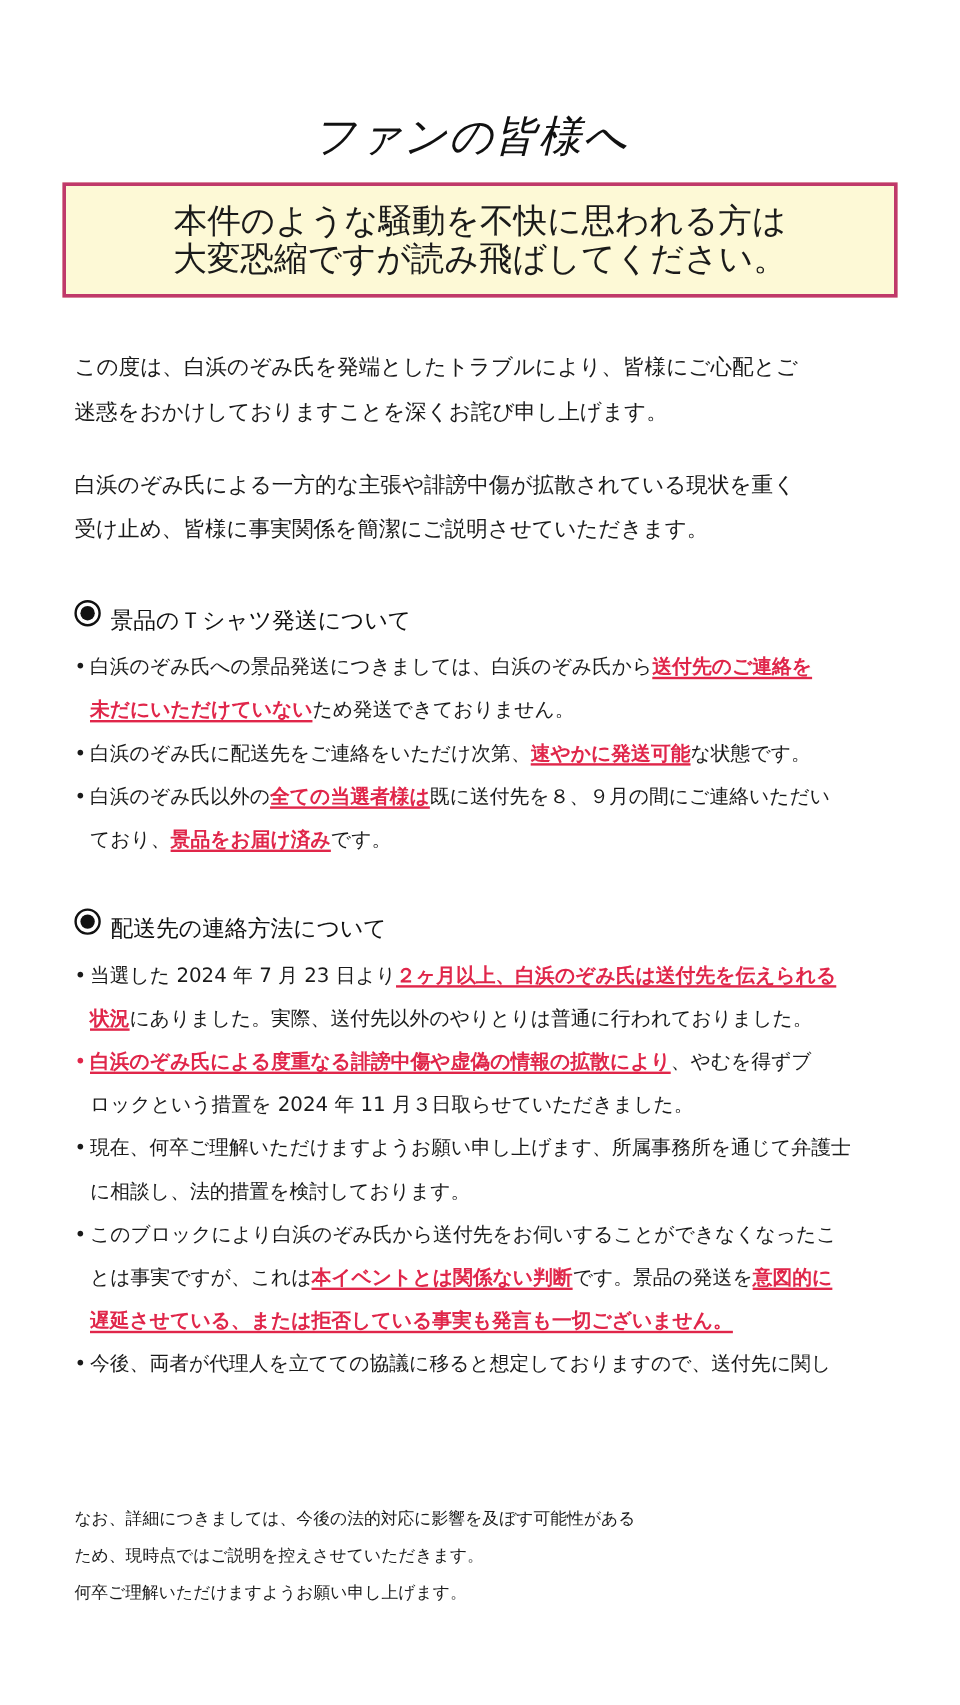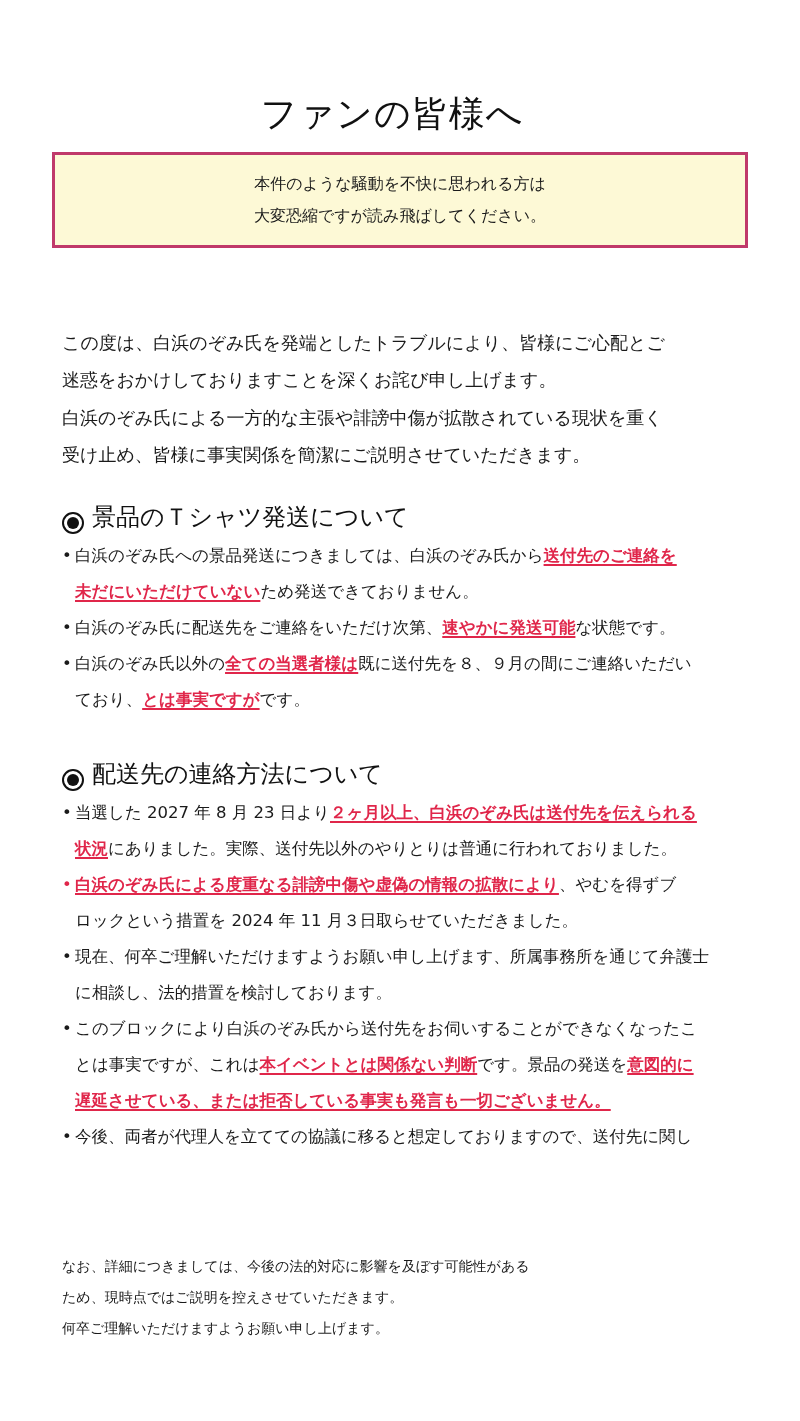--- a/index.html
+++ b/index.html
@@ -5,35 +5,36 @@
     html, body { margin: 0; padding: 0; background: #ffffff; }
     body {
       width: 800px; height: 1421px; position: relative; overflow: hidden;
       font-family: "DejaVu Sans", "Liberation Sans", sans-serif;
       color: #1a1a1a;
     }
     .title {
       position: absolute; left: 0; top: 66px; width: 784px;
       text-align: center; font-size: 36px; font-weight: 500; letter-spacing: 1px;
       color: #111;
+      font-style: italic;
     }
     .notice {
       position: absolute; left: 52px; top: 152px; width: 690px; height: 90px;
       background: #fdf9d6; border: 3px solid #c0396a; box-sizing: content-box;
       display: flex; flex-direction: column; justify-content: center; align-items: center;
-      font-size: 16px; line-height: 32px; color: #1a1a1a;
+      font-size: 28px; line-height: 32px; color: #1a1a1a;
     }
     .para {
       position: absolute; left: 62px; width: 690px;
-      font-size: 18px; line-height: 37px; color: #1a1a1a; margin-top: 36px;
+      font-size: 18px; line-height: 37px; color: #1a1a1a;
     }
     .para div { white-space: nowrap; }
     .heading {
-      position: absolute; left: 62px; font-size: 24px; line-height: 34px; color: #111;
-      display: flex; align-items: flex-end; white-space: nowrap;
+      position: absolute; left: 62px; font-size: 19px; line-height: 34px; color: #111;
+      display: flex; align-items: flex-start; white-space: nowrap;
     }
     .heading .bullseye {
       display: inline-block; width: 22px; height: 22px; border-radius: 50%;
       border: 2px solid #111; box-sizing: border-box; position: relative; margin-right: 8px;
     }
     .heading .bullseye::after {
       content: ""; position: absolute; left: 3px; top: 3px; width: 12px; height: 12px;
       border-radius: 50%; background: #111;
     }
     .list {
@@ -64,21 +65,21 @@
 <div class="notice">
   <div>本件のような騒動を不快に思われる方は</div>
   <div>大変恐縮ですが読み飛ばしてください。</div>
 </div>
 
 <div class="para" style="top:288px;">
   <div>この度は、白浜のぞみ氏を発端としたトラブルにより、皆様にご心配とご</div>
   <div>迷惑をおかけしておりますことを深くお詫び申し上げます。</div>
 </div>
 
-<div class="para" style="top:363px;">
+<div class="para" style="top:386px;">
   <div>白浜のぞみ氏による一方的な主張や誹謗中傷が拡散されている現状を重く</div>
   <div>受け止め、皆様に事実関係を簡潔にご説明させていただきます。</div>
 </div>
 
 <div class="heading" style="top:500px;">
   <span class="bullseye"></span>
   <span>景品のＴシャツ発送について</span>
 </div>
 
 <div class="list" style="top:538px;">
@@ -87,33 +88,33 @@
     <div class="line"><span>白浜のぞみ氏への景品発送につきましては、白浜のぞみ氏から</span><span class="hl">送付先のご連絡を</span></div>
     <div class="line"><span class="hl">未だにいただけていない</span><span>ため発送できておりません。</span></div>
   </div>
   <div class="item">
     <span class="dot">•</span>
     <div class="line"><span>白浜のぞみ氏に配送先をご連絡をいただけ次第、</span><span class="hl">速やかに発送可能</span><span>な状態です。</span></div>
   </div>
   <div class="item">
     <span class="dot">•</span>
     <div class="line"><span>白浜のぞみ氏以外の</span><span class="hl">全ての当選者様は</span><span>既に送付先を８、９月の間にご連絡いただい</span></div>
-    <div class="line"><span>ており、</span><span class="hl">とは事実ですが</span><span>です。</span></div>
+    <div class="line"><span>ており、</span><span class="hl">景品をお届け済み</span><span>です。</span></div>
   </div>
 </div>
 
 <div class="heading" style="top:757px;">
   <span class="bullseye"></span>
   <span>配送先の連絡方法について</span>
 </div>
 
 <div class="list" style="top:795px;">
   <div class="item">
     <span class="dot">•</span>
-    <div class="line"><span>当選した 2027 年 8 月 23 日より</span><span class="hl">２ヶ月以上、白浜のぞみ氏は送付先を伝えられる</span></div>
+    <div class="line"><span>当選した 2024 年 7 月 23 日より</span><span class="hl">２ヶ月以上、白浜のぞみ氏は送付先を伝えられる</span></div>
     <div class="line"><span class="hl">状況</span><span>にありました。実際、送付先以外のやりとりは普通に行われておりました。</span></div>
   </div>
   <div class="item">
     <span class="dot red">•</span>
     <div class="line"><span class="hl">白浜のぞみ氏による度重なる誹謗中傷や虚偽の情報の拡散により</span><span>、やむを得ずブ</span></div>
     <div class="line"><span>ロックという措置を 2024 年 11 月３日取らせていただきました。</span></div>
   </div>
   <div class="item">
     <span class="dot">•</span>
     <div class="line"><span>現在、何卒ご理解いただけますようお願い申し上げます、所属事務所を通じて弁護士</span></div>

